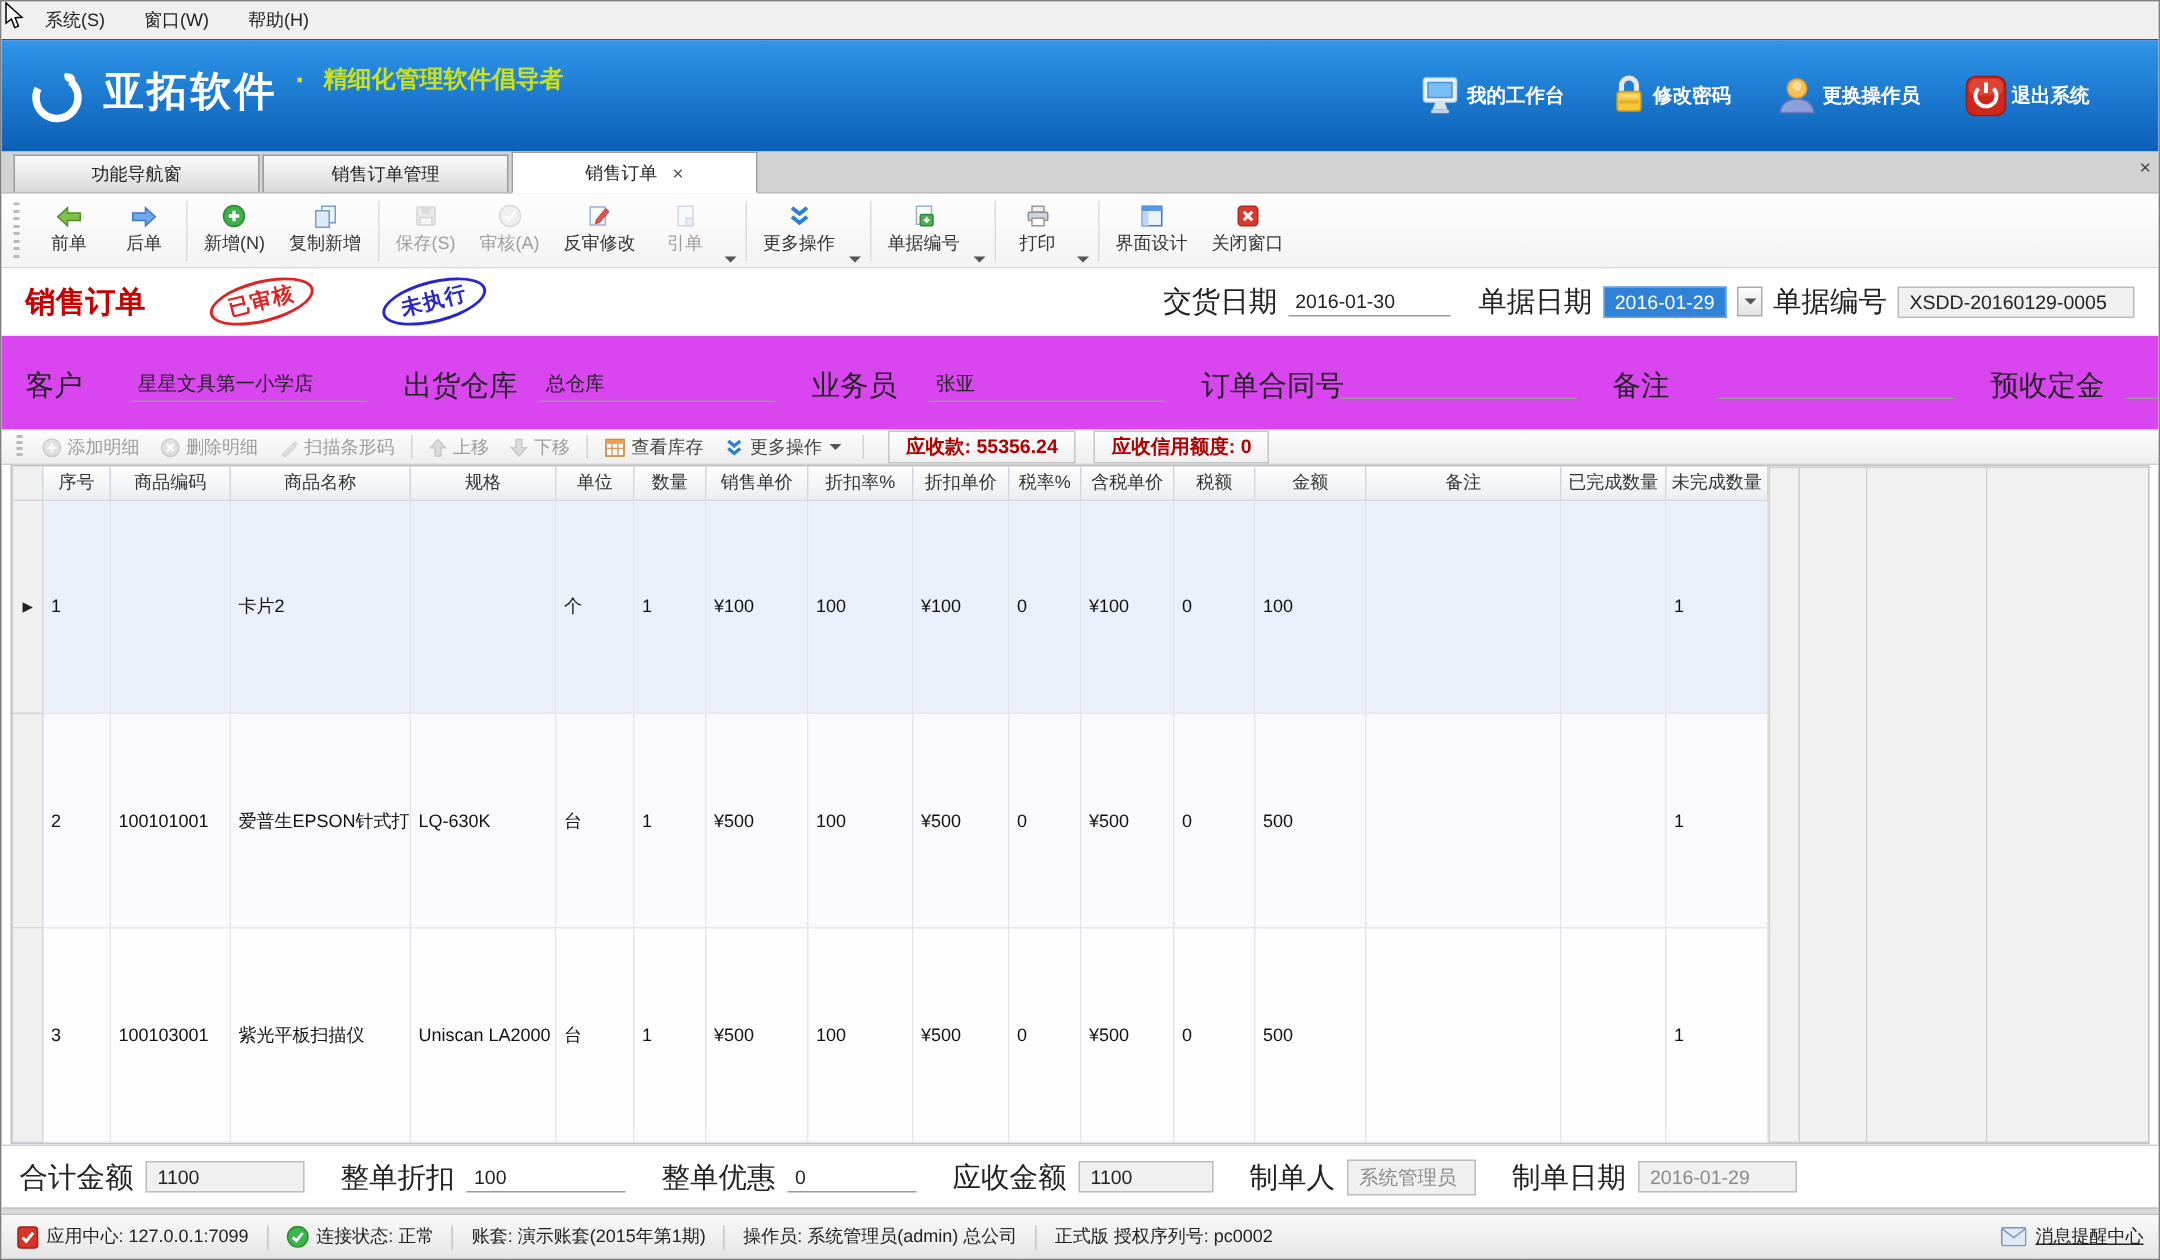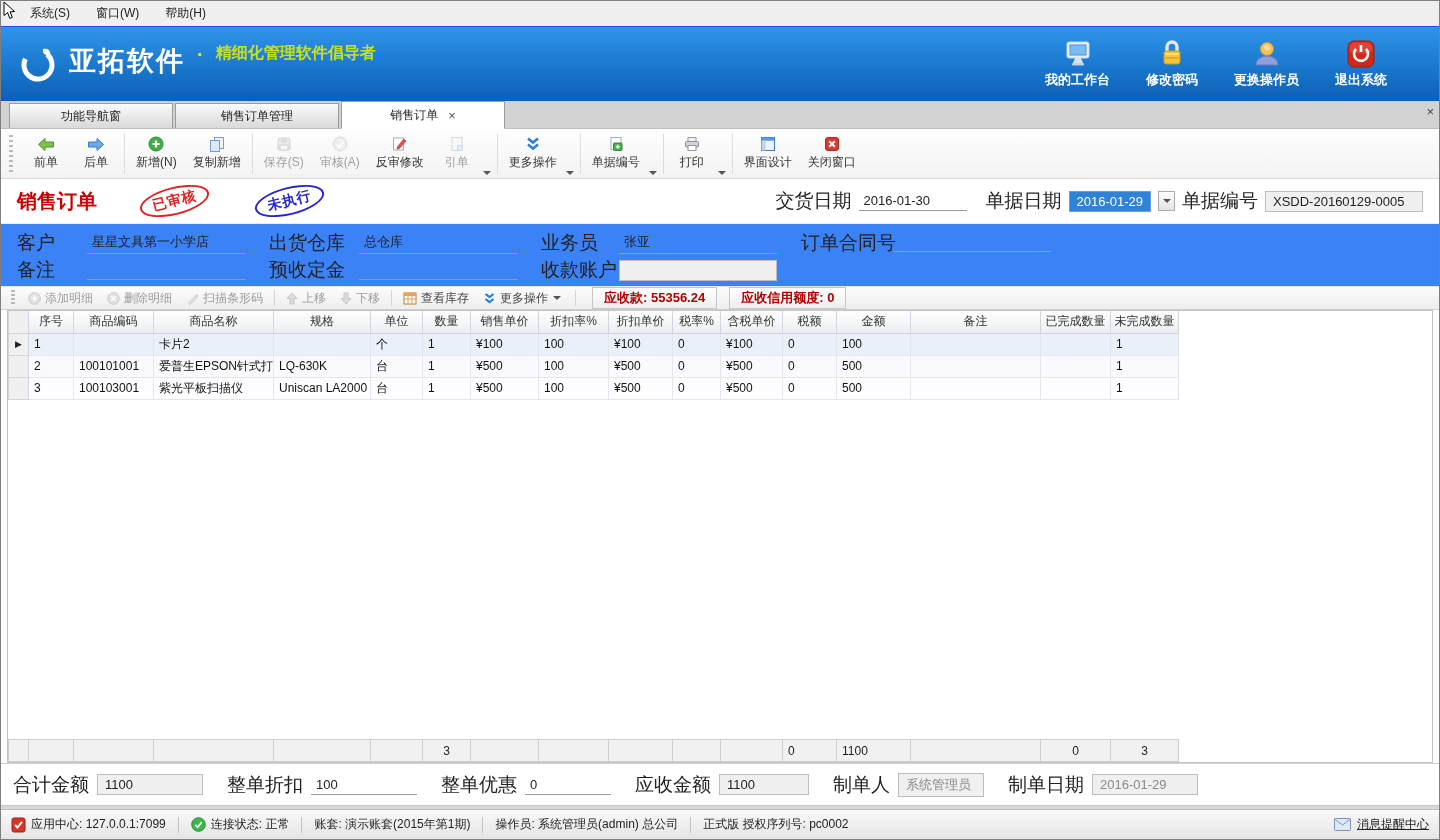--- a/index.html
+++ b/index.html
@@ -9,21 +9,21 @@
   .menubar{height:26px;background:#f0f0f0;border-bottom:1px solid #1d4ed8;display:flex;align-items:center;padding-left:16px}
   .menu-item{padding:0 13px;height:100%;display:flex;align-items:center;cursor:default}
   .cursor{position:absolute;left:2px;top:0;z-index:50}
   
   .bluehead{height:74px;background:linear-gradient(#2f95e9 0%,#1a77cd 55%,#0c60b6 100%);display:flex;align-items:center;padding:0 16px}
   .brand{display:flex;align-items:flex-start;gap:10px}
   .brand-name{color:#fff;font-size:27px;font-weight:bold;letter-spacing:2px}
   .brand-dot{color:#d7e62a;font-size:20px;font-weight:bold;margin:0 2px}
   .brand-slogan{color:#c9e01f;font-size:16px;font-weight:bold}
   .head-actions{margin-left:auto;display:flex;gap:30px;margin-right:30px}
-  .haction{display:flex;flex-direction:column;align-items:center;gap:3px;color:#fff;font-size:13px;font-weight:bold;cursor:pointer;min-width:64px}
+  .haction{display:flex;flex-direction:row;align-items:center;gap:3px;color:#fff;font-size:13px;font-weight:bold;cursor:pointer;min-width:64px}
   
   .tabbar{height:28px;background:#d2d2d2;display:flex;align-items:flex-end;padding-left:8px;position:relative;border-bottom:1px solid #bdbdbd}
   .tab{width:164px;height:25px;display:flex;align-items:center;justify-content:center;gap:10px;background:linear-gradient(#fbfbfb,#d9d9d9);border:1px solid #9b9b9b;border-bottom:none;margin-right:2px;cursor:pointer;white-space:nowrap}
   .tab.active{background:#fff;height:28px;position:relative;z-index:2;border-bottom:1px solid #fff;margin-bottom:-1px}
   .tabclose{color:#555;font-size:13px;line-height:1;cursor:pointer}
   .strip-close{position:absolute;right:5px;top:3px;color:#444;font-size:13px;cursor:pointer}
   
   .toolbar{height:50px;background:linear-gradient(#fefefe,#f3f3f3);border-bottom:1px solid #d8d8d8;display:flex;align-items:center;padding:2px 4px 2px 8px}
   .grip{width:4px;height:38px;background:repeating-linear-gradient(to bottom,#b9b9b9 0 2px,transparent 2px 5px);margin-right:8px}
   .tgroup{display:flex;align-items:flex-end}
@@ -39,34 +39,34 @@
   .stamp.red{color:#e02222;border-color:#e02222;margin-right:44px}
   .stamp.blue{color:#2626cc;border-color:#2626cc}
   .fh-right{margin-left:auto;display:flex;align-items:center;gap:7px}
   .flabel{font-size:19px;color:#222;white-space:nowrap}
   .ufield{border-bottom:1px solid #9a9a9a;padding:2px 5px;font-size:13px;min-height:19px;white-space:nowrap}
   .datefield{background:#2e82d8;color:#fff;padding:2px 7px;min-width:80px;font-size:13px;border:1px solid #6aa0df}
   .dropbtn{width:17px;height:20px;border:1px solid #ababab;background:linear-gradient(#fdfdfd,#e3e3e3);display:flex;align-items:center;justify-content:center;cursor:pointer}
   .dropbtn .caret{margin:0}
   .grayfield{background:#f0f0f0;border:1px solid #bdbdbd;padding:2px 7px;font-size:13px;min-height:21px;white-space:nowrap}
   
-  .fields{height:62px;padding:5px 16px 2px;display:flex;flex-direction:column;justify-content:space-around;background:#3b82f6}
+  .fields{height:62px;padding:5px 16px 2px;display:flex;flex-direction:row;justify-content:space-around;background:#d946ef}
   .frow{display:flex;align-items:center}
   .frow .flabel{display:inline-block}
   .lw1{width:70px}.lw2{width:90px}.lw3{width:78px}.lw4{width:92px}
   .fw{width:158px;margin-right:24px}
   
   .dtoolbar{height:24px;background:linear-gradient(#fcfcfc,#eee);border-top:1px solid #e4e4e4;border-bottom:1px solid #cfcfcf;display:flex;align-items:center;padding:0 4px}
   .dgrip{width:4px;height:16px;background:repeating-linear-gradient(to bottom,#b9b9b9 0 2px,transparent 2px 4px);margin:0 6px}
   .dbtn{display:flex;align-items:center;gap:4px;padding:1px 7px;font-size:12px;color:#444;cursor:pointer;white-space:nowrap}
   .dbtn.dis{opacity:.5;cursor:default}
   .dsep{width:1px;height:16px;background:#d4d4d4;margin:0 4px}
   .badge{border:1px solid #c6c6c6;background:linear-gradient(#fff,#efefef);color:#b00000;font-weight:bold;padding:1px 11px;margin-left:12px;font-size:13px;white-space:nowrap}
   
-  .gridwrap{flex:1;margin:0 6px;border:1px solid #c3c3c3;background:#fff;display:flex;flex-direction:column;overflow:hidden}
+  .gridwrap{flex:1;margin:0 6px;border:1px solid #c3c3c3;background:#fff;display:flex;overflow:hidden}
   table{border-collapse:collapse;table-layout:fixed;width:1170px}
   th{height:22px;background:linear-gradient(#fefefe,#ebedf2);border:1px solid #d2d5de;border-top:none;font-weight:normal;font-size:12px;color:#333;text-align:center;overflow:hidden;white-space:nowrap}
   td{height:22px;border:1px solid #e3e5ef;font-size:12px;padding:0 5px;overflow:hidden;white-space:nowrap;color:#111}
   td.ind,th.ind{background:#f0f0f0;border-color:#d2d5de;text-align:center;font-size:9px;color:#222;padding:0}
   tr.r0{background:#eaf0fa}tr.r1{background:#faf9fd}tr.r2{background:#fdfdff}
   .gridfill{flex:1;background:#fff}
   .sumtable td{background:#f1f1f1;border:1px solid #cfcfcf;color:#222}
   
   .footfields{height:42px;display:flex;align-items:center;padding:0 12px;border-top:1px solid #d2d2d2;background:#fff}
   .footfields .flabel{margin-right:8px}

